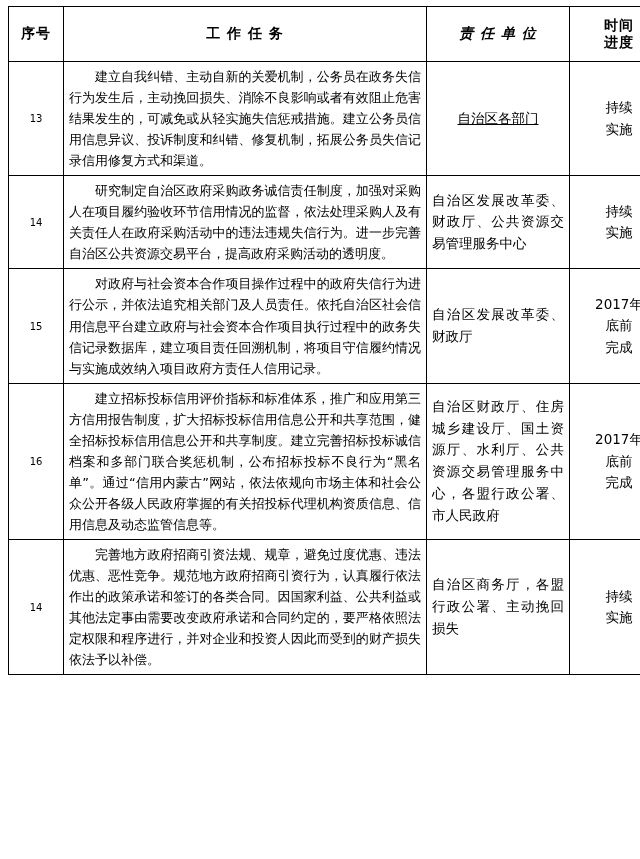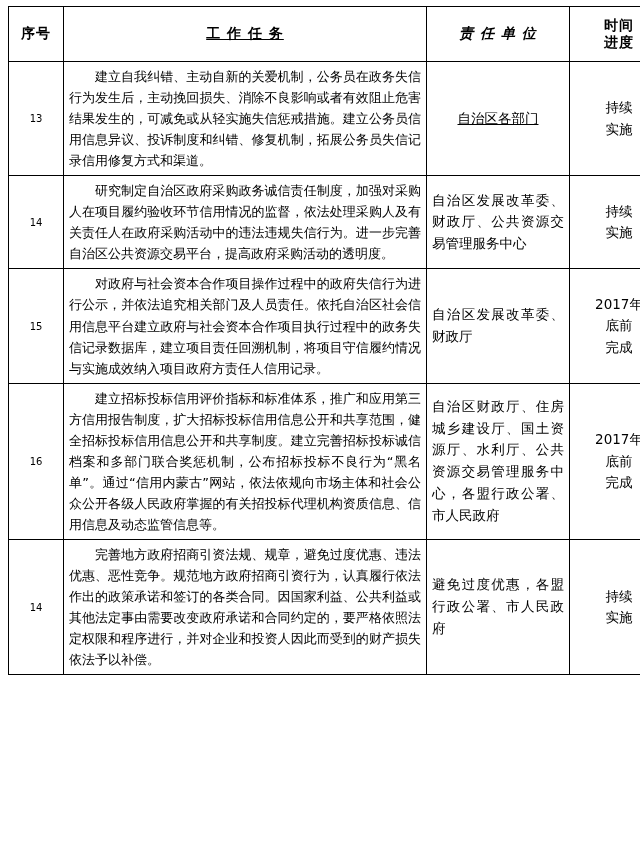--- a/index.html
+++ b/index.html
@@ -30,21 +30,21 @@
     padding: 4px 5px;
   }
   thead th {
     font-weight: bold;
     font-size: 14px;
     text-align: center;
     height: 46px;
     letter-spacing: 1px;
   }
   th.col-seq { width: 44px; }
-  th.col-task { width: 352px; text-decoration: underline; }
+  th.col-task { width: 352px; }
   th.col-unit { width: 132px; font-style: italic; }
   th.col-time { width: 88px; }
 
   .hdr-two-line {
     line-height: 1.25;
   }
   td.seq {
     text-align: center;
     font-size: 10px;
     width: 44px;
@@ -119,19 +119,19 @@
         <td class="seq">16</td>
         <td class="task">建立招标投标信用评价指标和标准体系，推广和应用第三方信用报告制度，扩大招标投标信用信息公开和共享范围，健全招标投标信用信息公开和共享制度。建立完善招标投标诚信档案和多部门联合奖惩机制，公布招标投标不良行为“黑名单”。通过“信用内蒙古”网站，依法依规向市场主体和社会公众公开各级人民政府掌握的有关招投标代理机构资质信息、信用信息及动态监管信息等。</td>
         <td class="unit">自治区财政厅、住房城乡建设厅、国土资源厅、水利厅、公共资源交易管理服务中心，各盟行政公署、市人民政府</td>
         <td class="time nowrap-center">2017年
 底前
 完成</td>
       </tr>
       <tr>
         <td class="seq">14</td>
         <td class="task">完善地方政府招商引资法规、规章，避免过度优惠、违法优惠、恶性竞争。规范地方政府招商引资行为，认真履行依法作出的政策承诺和签订的各类合同。因国家利益、公共利益或其他法定事由需要改变政府承诺和合同约定的，要严格依照法定权限和程序进行，并对企业和投资人因此而受到的财产损失依法予以补偿。</td>
-        <td class="unit">避免过度优惠，各盟行政公署、市人民政府</td>
+        <td class="unit">自治区商务厅，各盟行政公署、主动挽回损失</td>
         <td class="time nowrap-center">持续
 实施</td>
       </tr>
     </tbody>
   </table>
 </div>
 
 </body></html>

